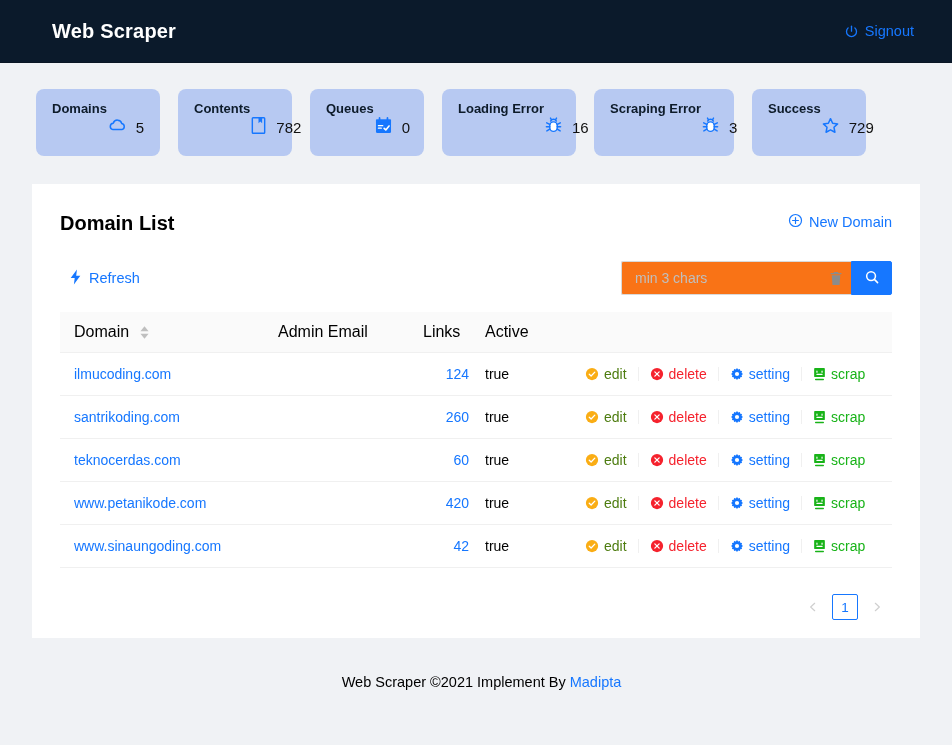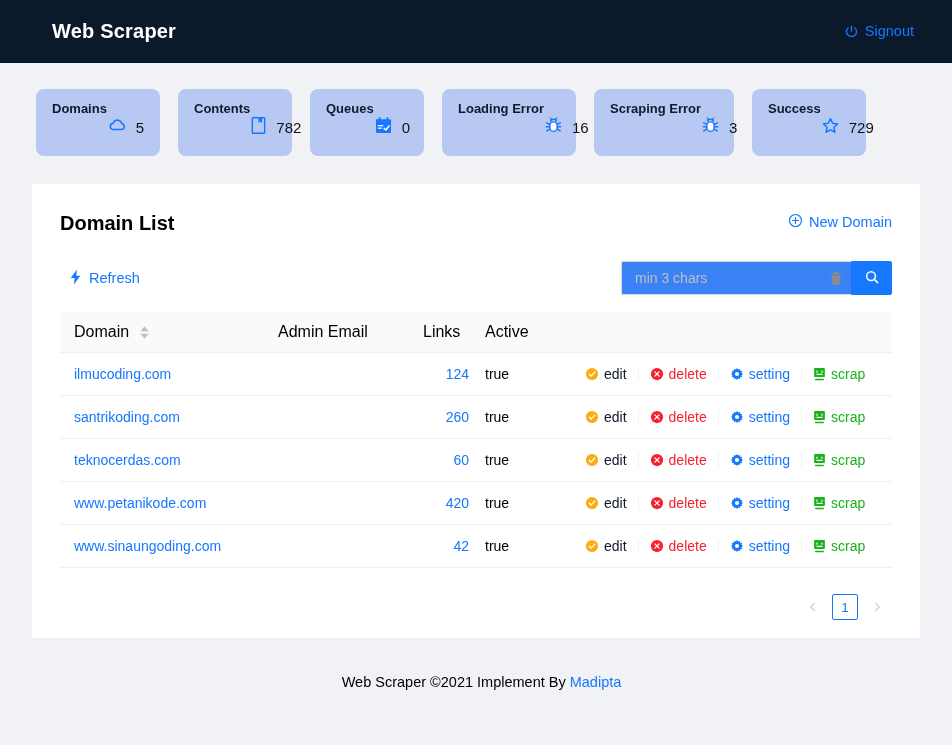--- a/index.html
+++ b/index.html
@@ -130,21 +130,21 @@
     height: 34px;
   }
   .search-box {
     width: 230px;
     border: 1px solid #d9d9d9;
     border-right: none;
     border-radius: 2px 0 0 2px;
     display: flex;
     align-items: center;
     padding: 0 8px 0 11px;
-    background: #3b82f6;
+    background: #f97316;
   }
   .search-box input {
     flex: 1;
     border: none;
     outline: none;
     font-family: "Liberation Sans", sans-serif;
     font-size: 14px;
     color: #000;
     background: transparent;
     min-width: 0;
@@ -213,21 +213,21 @@
     gap: 0;
     white-space: nowrap;
   }
   .act {
     display: inline-flex;
     align-items: center;
     gap: 5px;
     font-size: 14px;
     cursor: pointer;
   }
-  .act.edit    { color: #0f172a; }
+  .act.edit    { color: #4d7c0f; }
   .act.delete  { color: #f5222d; }
   .act.setting { color: #1677ff; }
   .act.scrap   { color: #18b318; }
   .divider {
     display: inline-block;
     width: 1px;
     height: 14px;
     background: #f0f0f0;
     margin: 0 11px;
   }

